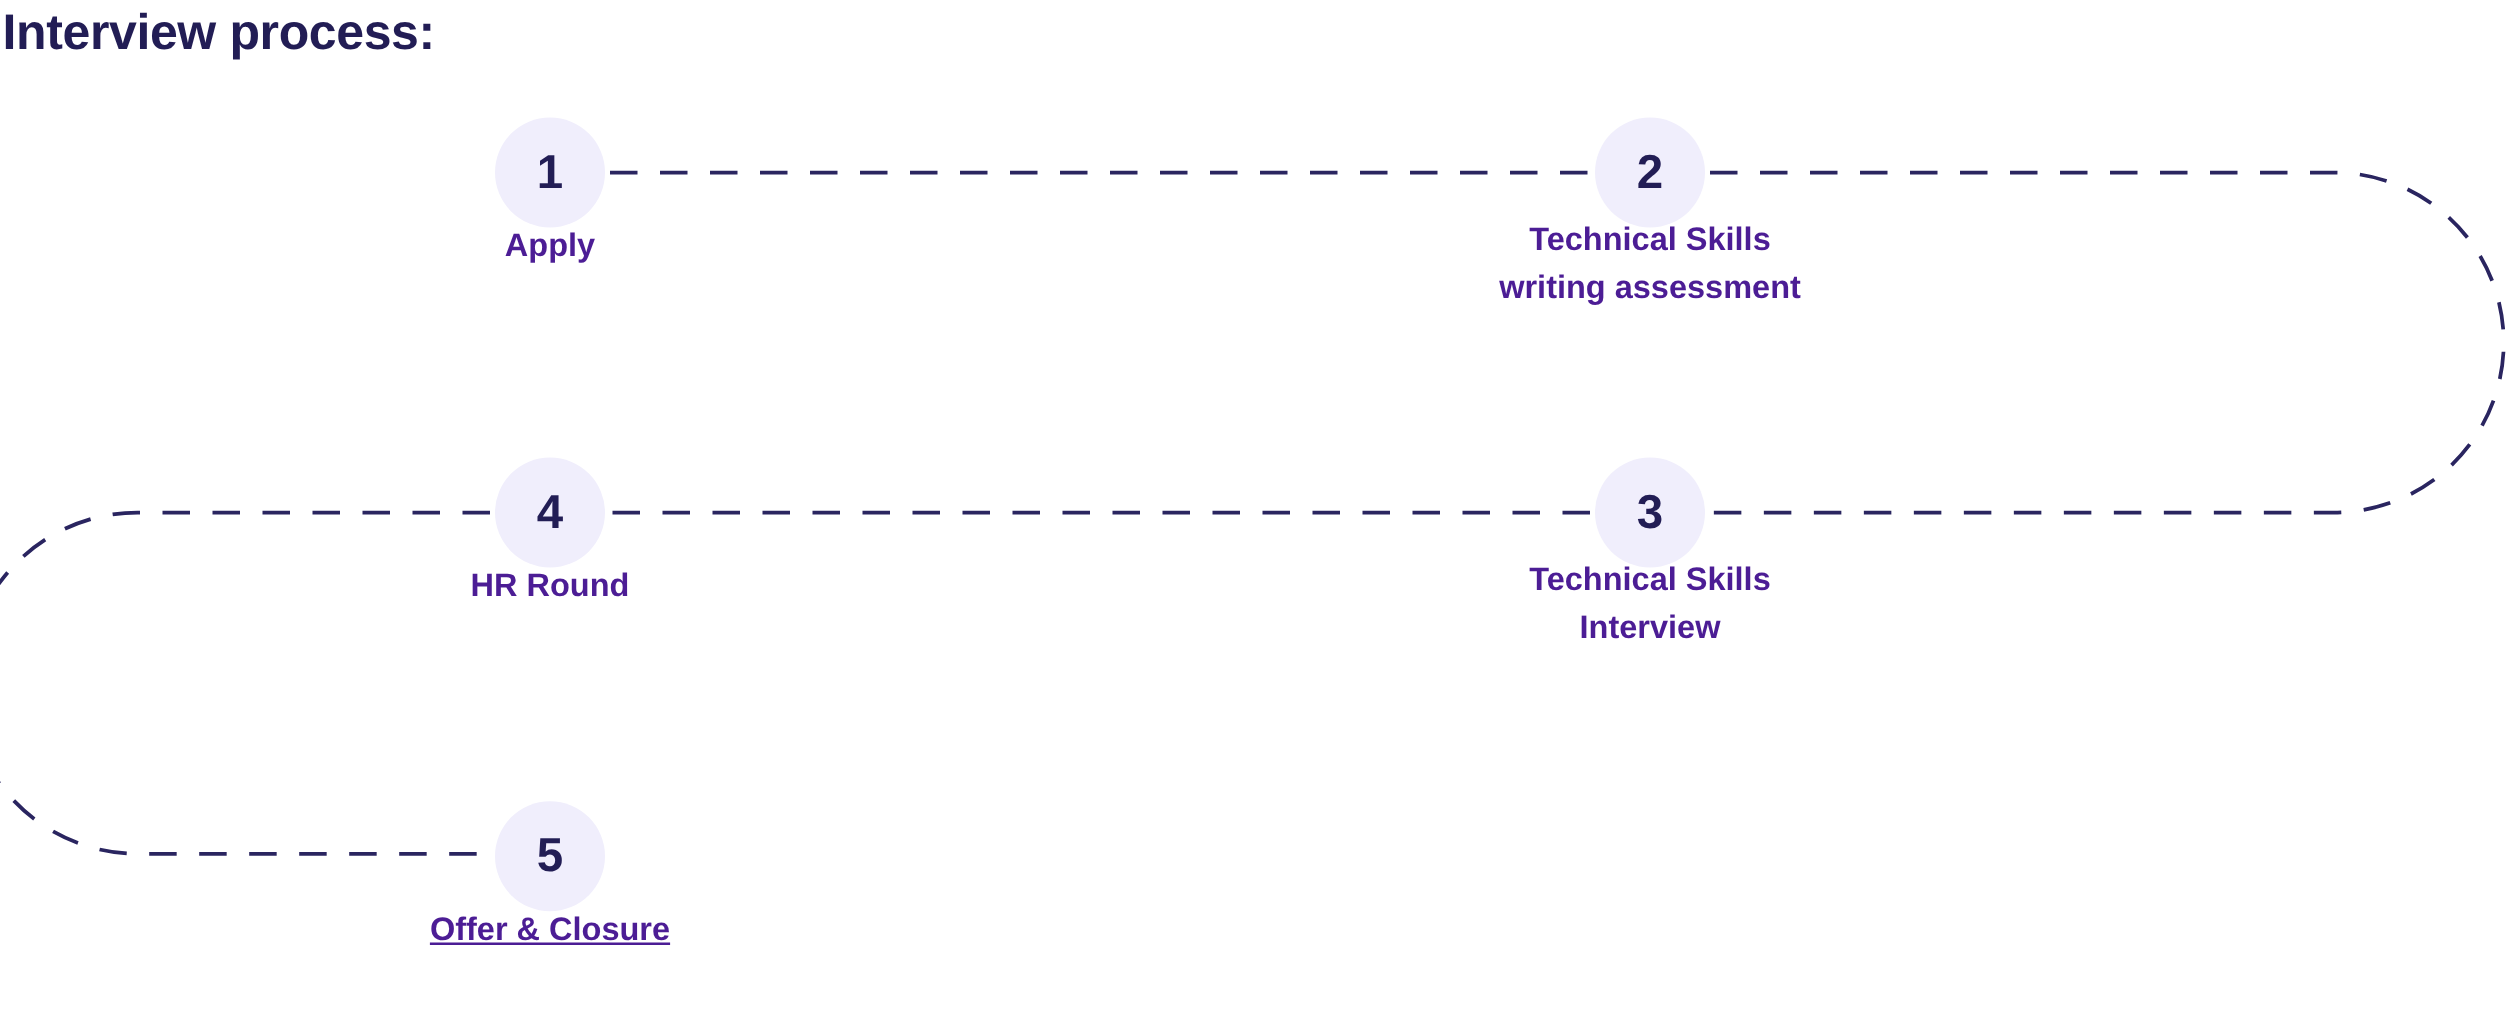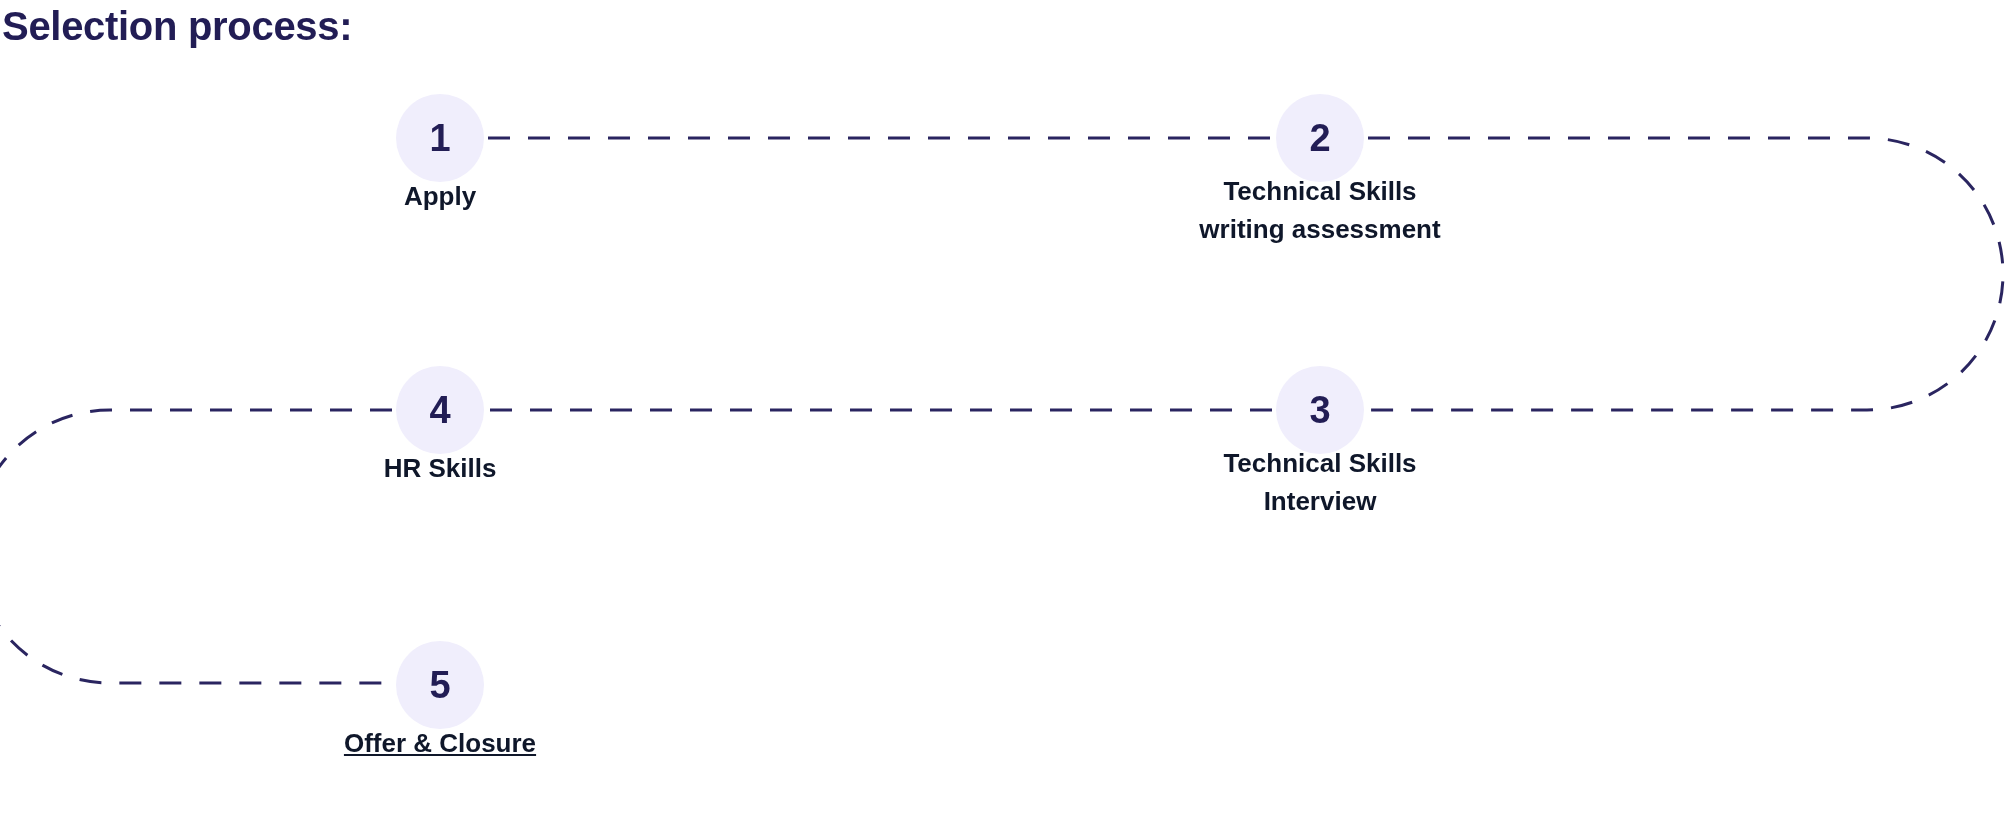--- a/index.html
+++ b/index.html
@@ -54,30 +54,30 @@
     line-height: 1;
   }
   .step-label {
     position: absolute;
     left: -260px;
     width: 520px;
     text-align: center;
     font-size: 26px;
     font-weight: bold;
     line-height: 1.45;
-    color: #0f172a;
+    color: #4c1d95;
     white-space: pre-line;
   }
 </style>
 </head>
 <body>
 
 <div id="root">
 
-  <div id="page-title">Selection process:</div>
+  <div id="page-title">Interview process:</div>
 
   <svg id="flow-svg" viewBox="0 0 2006 814" xmlns="http://www.w3.org/2000/svg">
     <g fill="none" stroke="#2a2560" stroke-width="3" stroke-dasharray="22 18" stroke-linecap="butt">
 
       <path d="M 488 138 L 1272 138"></path>
 
       <path d="M 1368 138 L 1867 138 A 136 136 0 0 1 1867 410 L 1368 410"></path>
 
       <path d="M 1272 410 L 488 410"></path>
 
@@ -97,21 +97,21 @@
   </div>
 
   <div class="step" style="left:1320px; top:410px;">
     <div class="step-circle">3</div>
     <div class="step-label" style="top:35px;">Technical Skills
 Interview</div>
   </div>
 
   <div class="step" style="left:440px; top:410px;">
     <div class="step-circle">4</div>
-    <div class="step-label" style="top:40px;">HR Skills</div>
+    <div class="step-label" style="top:40px;">HR Round</div>
   </div>
 
   <div class="step" style="left:440px; top:685px;">
     <div class="step-circle">5</div>
     <div class="step-label" style="top:40px;text-decoration:underline;">Offer &amp; Closure</div>
   </div>
 
 </div>
 
 </body></html>

